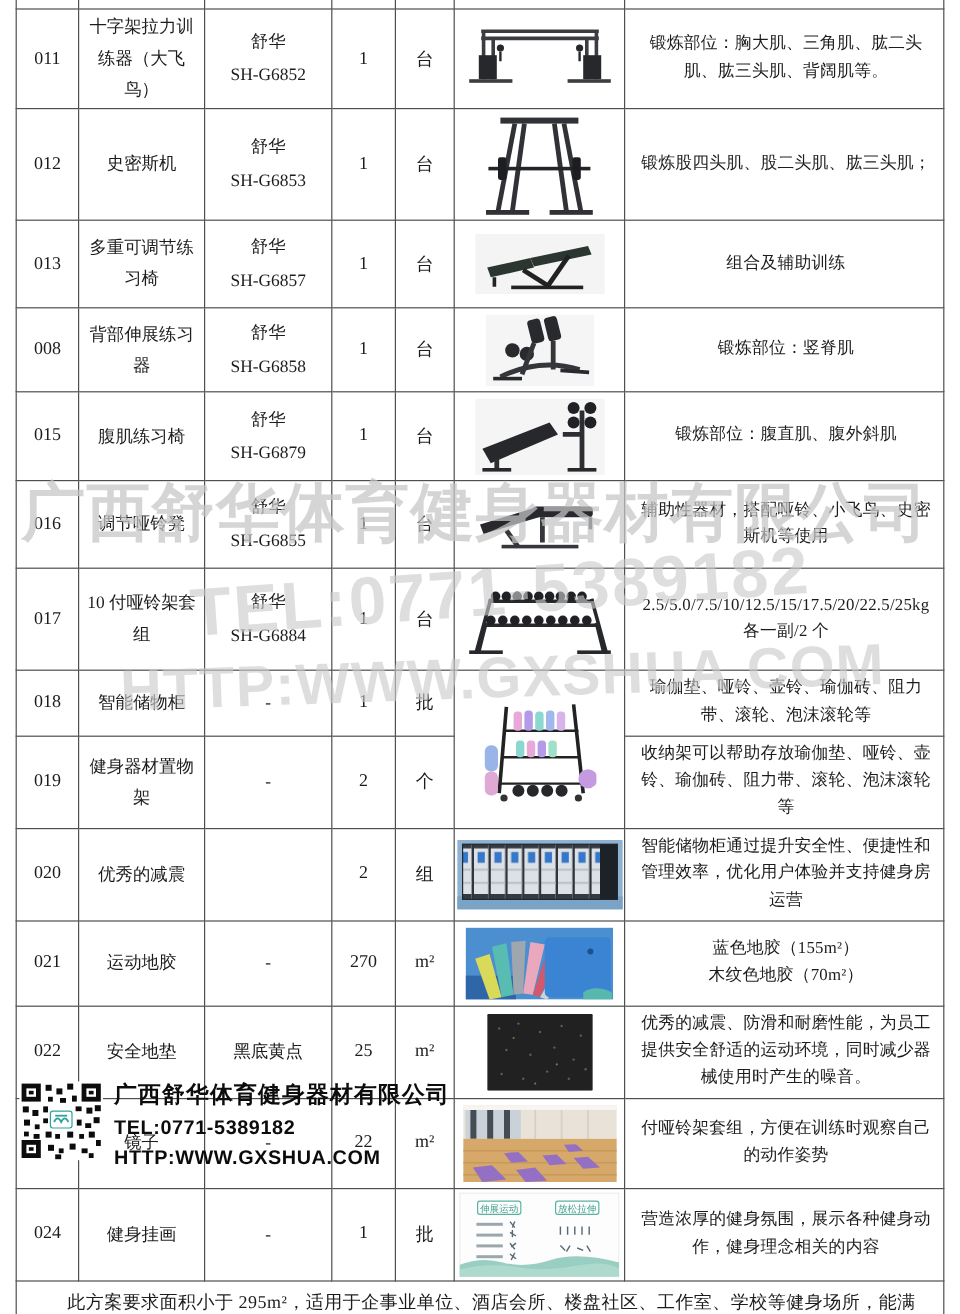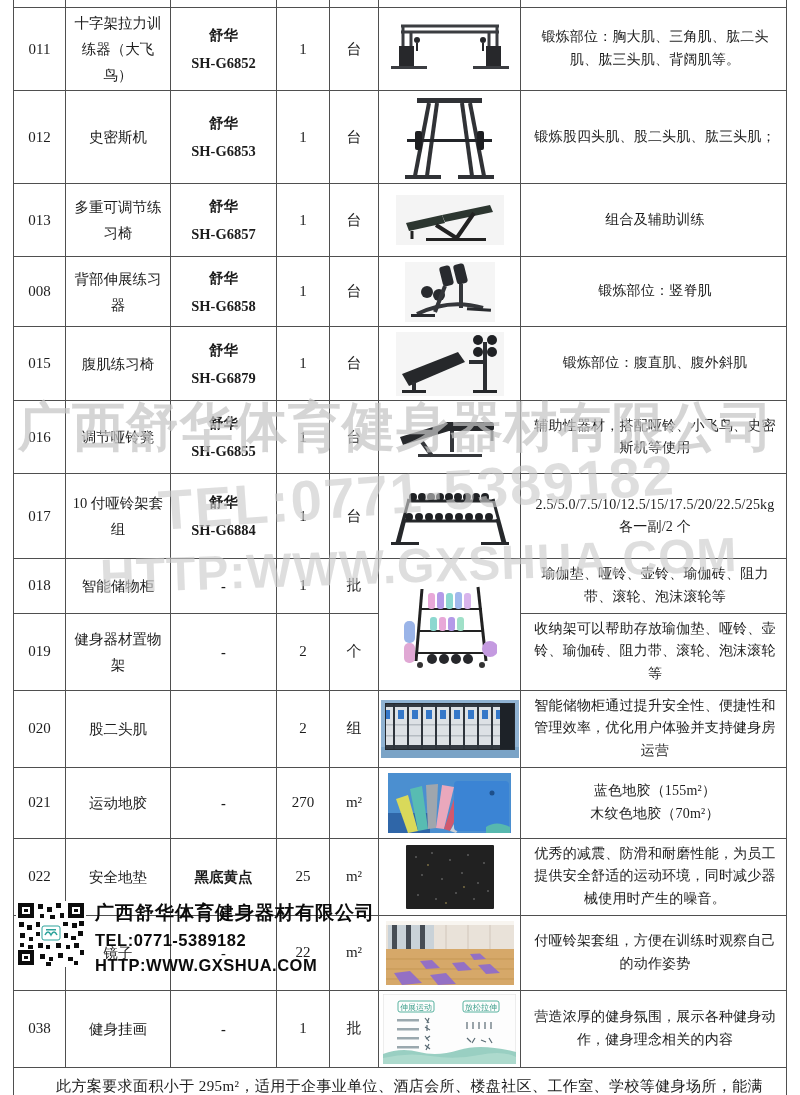--- a/index.html
+++ b/index.html
@@ -4,21 +4,21 @@
 <style>
   html,body{margin:0;padding:0;background:#fff;}
   .page{position:relative;width:800px;height:1095px;background:#fff;overflow:hidden;
         font-family:"Liberation Serif","DejaVu Serif",serif;color:#1c1c1c;}
   table.eq{position:absolute;left:13px;top:0;width:773px;border-collapse:collapse;table-layout:fixed;}
   td{border:1px solid #4f4f4f;text-align:center;vertical-align:middle;padding:0;
      font-size:15px;color:#1c1c1c;overflow:hidden;}
   tr.sp td{border-top:none;height:7px;}
   .c-name{padding:2px 5px;line-height:1.8;font-size:14.5px;}
   .c-brand{line-height:1.95;font-size:14.5px;}
-  .c-brand span{display:block;font-weight:bold;}
+  .c-brand span{display:block;}
   .c-desc{text-align:center;padding:4px 6px 4px 9px;font-size:14px;line-height:1.62;letter-spacing:0.2px;}
   .c-desc span{display:block;font-family:Liberation Serif, serif;}
   .c-img{padding:1px;margin-left:44px;}
   .c-img svg{display:block;margin:0 auto;}
   .h011{height:74px}.h012{height:91px}.h013{height:73px}.h014{height:70px}.h015{height:74px}
   .h016{height:73px}.h017{height:85px}.h018{height:45px}.h019{height:52px}.h020{height:72px}
   .h021{height:71px}.h022{height:77px}.h023{height:75px}.h024{height:77px}.hnote{height:60px}
   .note-cell{text-align:left;padding:5px 10px 8px 12px;}
   .note-cell p{margin:0;font-size:15px;line-height:1.8;letter-spacing:0.4px;text-indent:2em;}
   
@@ -317,21 +317,21 @@
       <td class="c-brand">
         <span>-</span>
       </td>
       <td class="c-qty">2</td>
       <td class="c-unit">个</td>
       <td class="c-desc">收纳架可以帮助存放瑜伽垫、哑铃、壶铃、瑜伽砖、阻力带、滚轮、泡沫滚轮等</td>
     </tr>
 
     <tr class="h020">
       <td class="c-id">020</td>
-      <td class="c-name">股二头肌</td>
+      <td class="c-name">优秀的减震</td>
       <td class="c-brand">
         <span></span>
       </td>
       <td class="c-qty">2</td>
       <td class="c-unit">组</td>
       <td class="c-img">
         <svg width="138" height="58" viewBox="0 0 138 58">
           <defs>
             <pattern id="lockcol" width="14" height="45" patternUnits="userSpaceOnUse">
               <rect width="14" height="45" fill="#2e343c"></rect>
@@ -454,21 +454,21 @@
             <polygon points="66,42 78,41 86,49 72,50"></polygon>
             <polygon points="92,44 104,43 114,52 100,53"></polygon>
             <polygon points="84,33 94,32.5 100,38 88,39"></polygon>
           </g>
         </svg>
       </td>
       <td class="c-desc">付哑铃架套组，方便在训练时观察自己的动作姿势</td>
     </tr>
 
     <tr class="h024">
-      <td class="c-id">038</td>
+      <td class="c-id">024</td>
       <td class="c-name">健身挂画</td>
       <td class="c-brand">
         <span>-</span>
       </td>
       <td class="c-qty">1</td>
       <td class="c-unit">批</td>
       <td class="c-img">
         <svg width="133" height="70" viewBox="0 0 133 70">
           <rect width="133" height="70" fill="#fdfdfd" stroke="#ddd"></rect>
           <rect x="15" y="7" width="36" height="11" rx="2" fill="none" stroke="#59b3a0"></rect>

